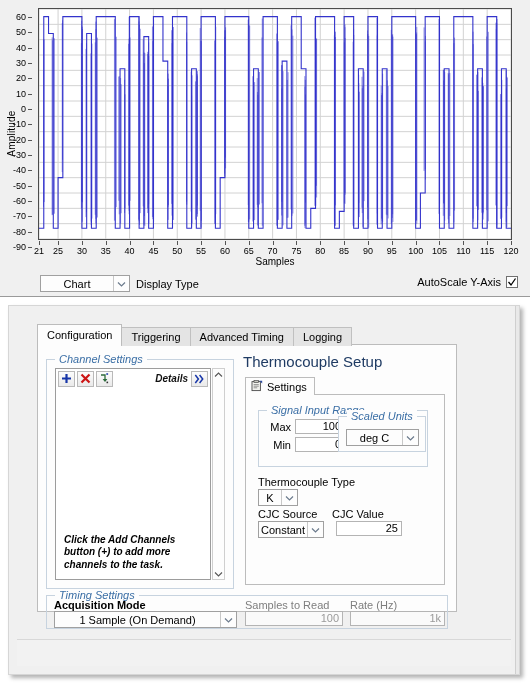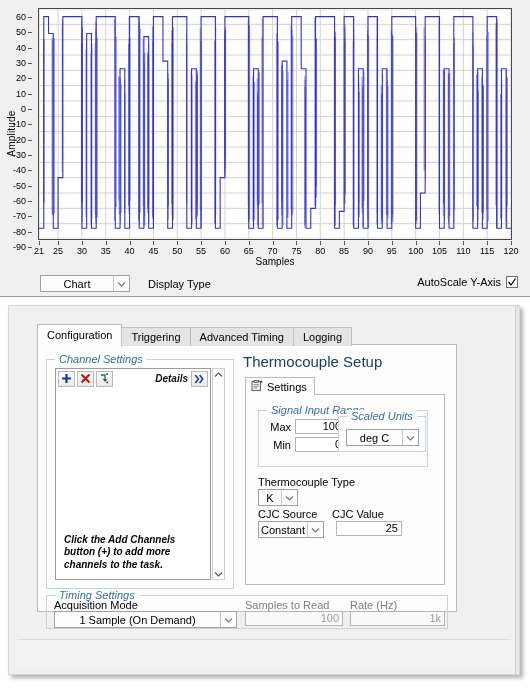--- a/index.html
+++ b/index.html
@@ -129,21 +129,21 @@
     height: 15px;
     border-left: 1px solid #c8c8c8;
     display: flex;
     align-items: center;
     justify-content: center;
     background: #fdfdfd;
     flex: none;
   }
   .combo .combo-arrow svg { display:block; }
   #display-type-combo { width: 90px; }
-  #display-type-label { margin-left: 18px; font-size: 11px; }
+  #display-type-label { margin-left: 6px; font-size: 11px; }
 
   #autoscale-row {
     position: absolute;
     right: 12px; top: 276px;
     display: flex; align-items: center; gap: 5px;
   }
   #autoscale-label { font-size: 11px; }
   .checkbox {
     width: 12px; height: 12px;
     border: 1px solid #707070;
@@ -429,21 +429,21 @@
   #timing-settings-group {
     left: 8px; top: 250px;
     width: 402px; height: 34px;
   }
   .tm-label {
     position: absolute;
     top: 3px;
     font-size: 11px;
   }
   .tm-label.dim { color: #7e7e7e; }
-  #acq-mode-label { left: 7px; }
+  #acq-mode-label { left: 7px; font-weight: bold; }
   #acq-mode-combo { position: absolute; left: 7px; top: 15px; width: 183px; }
   #samples-label { left: 198px; }
   #samples-input { position: absolute; left: 198px; top: 15px; width: 98px; }
   #rate-label { left: 303px; }
   #rate-input { position: absolute; left: 303px; top: 15px; width: 95px; }
 
   #config-statusbar {
     position: absolute;
     left: 8px; right: 8px;
     bottom: 8px;

